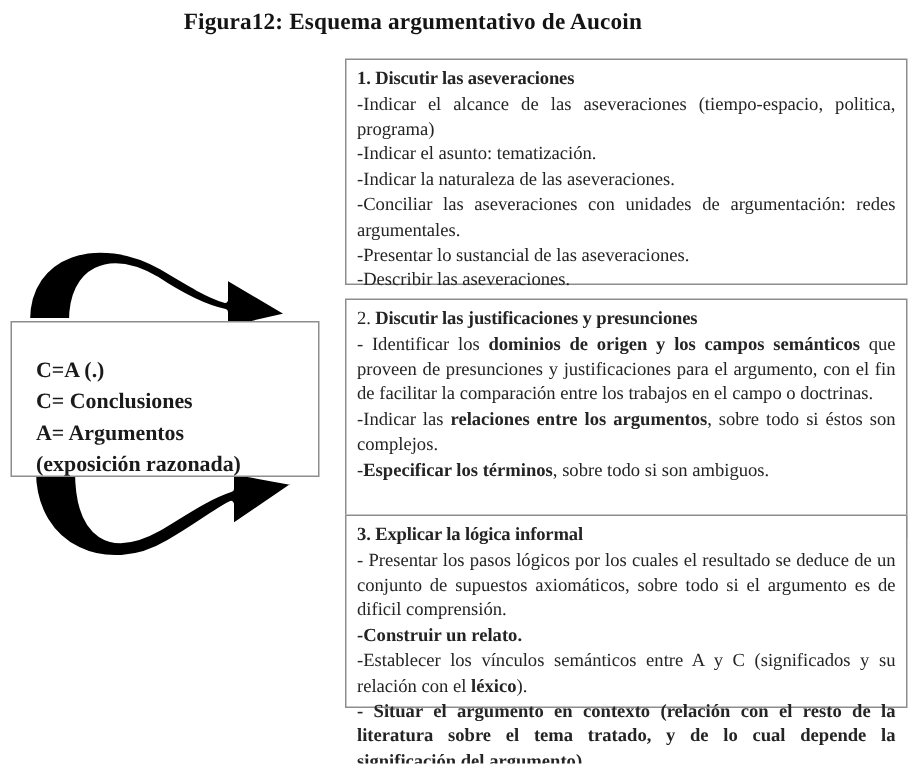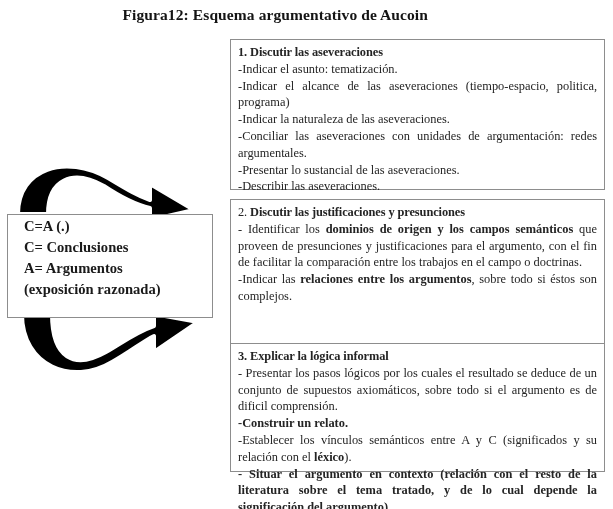--- a/index.html
+++ b/index.html
@@ -68,21 +68,21 @@
   
   #definition-box {
     position: absolute;
     left: 7px;
     top: 214px;
     width: 206px;
     height: 104px;
     box-sizing: border-box;
     border: 1px solid #8d8d8d;
     background: #ffffff;
-    padding: 1px 0 0 16px;
+    padding: 22px 0 0 16px;
     font-size: 14.6px;
     font-weight: bold;
     line-height: 1.44;
     color: #1a1a1a;
     z-index: 3;
   }
   #definition-box .defline { display: block; white-space: nowrap; }
 
   
   .arrow-svg {
@@ -133,32 +133,33 @@
              L 146 4
              L 146 16
              C 128 22, 112 34, 98 42
              C 66 60, 44 48, 44 4
              Z" fill="#000000" stroke="#ffffff" stroke-width="4" stroke-linejoin="round"></path>
   </svg>
 </div>
 
 <div class="step-box" id="step-box-1">
   <span class="heading">1. Discutir las aseveraciones</span>
+  <p>-Indicar el alcance de las aseveraciones (tiempo-espacio, politica, programa)</p>
   <p>-Indicar el asunto: tematización.</p>
-  <p>-Indicar el alcance de las aseveraciones (tiempo-espacio, politica, programa)</p>
   <p>-Indicar la naturaleza de las aseveraciones.</p>
   <p>-Conciliar las aseveraciones con unidades de argumentación: redes argumentales.</p>
   <p>-Presentar lo sustancial de las aseveraciones.</p>
   <p>-Describir las aseveraciones.</p>
 </div>
 
 <div class="step-box" id="step-box-2">
   <span class="heading"><span class="num-light">2. </span><b>Discutir las justificaciones y presunciones</b></span>
   <p><span>- Identificar los </span><b>dominios de origen y los campos semánticos</b><span> que proveen de presunciones y  justificaciones para el argumento, con el fin de facilitar la comparación entre los trabajos en el campo o doctrinas.</span></p>
   <p><span>-Indicar las </span><b>relaciones entre los argumentos</b><span>, sobre todo si éstos son complejos.</span></p>
+  <p><span>-</span><b>Especificar los términos</b><span>, sobre todo si son ambiguos.</span></p>
 </div>
 
 <div class="step-box" id="step-box-3">
   <span class="heading">3. Explicar la lógica informal</span>
   <p><span>- Presentar los pasos  lógicos por los cuales el resultado se deduce de un conjunto de  supuestos axiomáticos, sobre todo si el argumento es de dificil comprensión.</span><b></b><span></span></p>
   <p><span></span><b>-Construir un relato.</b><span></span></p>
   <p><span>-Establecer los vínculos semánticos entre A y C (significados  y su relación con el </span><b>léxico</b><span>).</span></p>
   <p><span></span><b>- Situar el argumento en contexto (relación con el resto de la literatura sobre el tema tratado, y de lo cual depende la significación del argumento).</b><span></span></p>
 </div>
 

